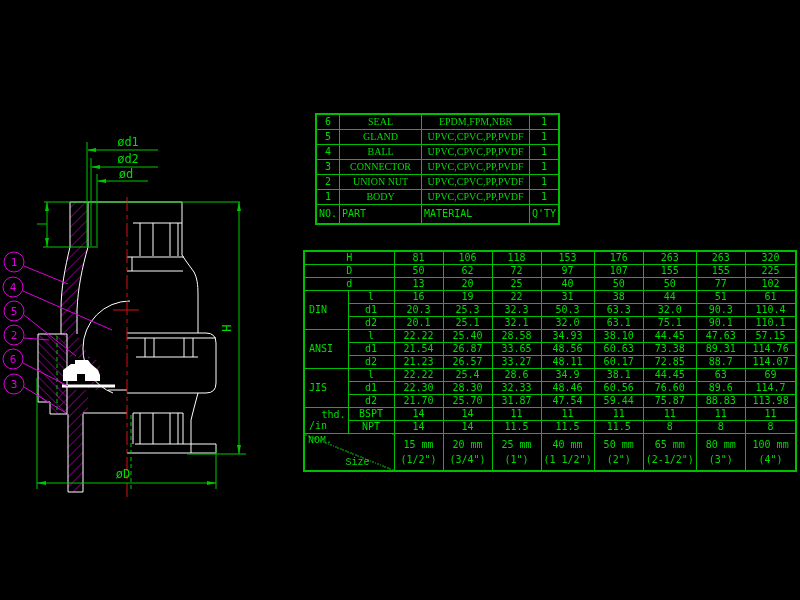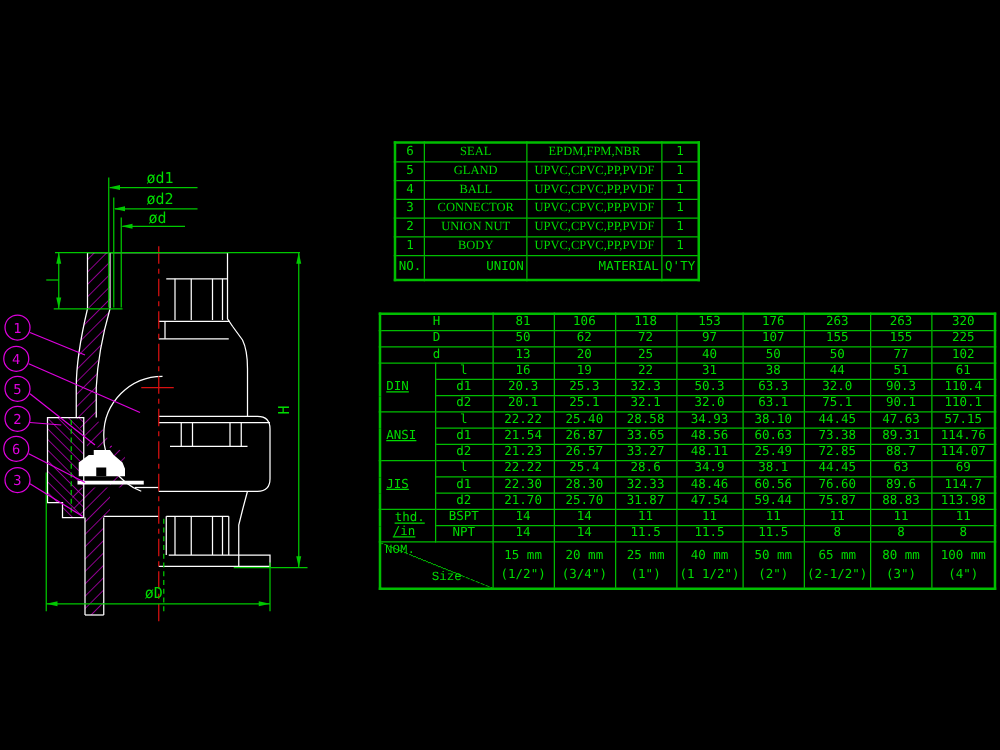--- a/index.html
+++ b/index.html
@@ -5,27 +5,27 @@
   html,body{margin:0;padding:0;background:#000;}
   #canvas{position:relative;width:800px;height:600px;background:#000;overflow:hidden;
           font-family:"DejaVu Sans Mono", monospace;}
   table{border-collapse:collapse;table-layout:fixed;background:#000;}
   td{border:1px solid #00BE00;color:#00DC00;font-size:10px;line-height:1.05;
      padding:0 2px;text-align:center;vertical-align:middle;overflow:hidden;white-space:nowrap;}
   
   #parts-table{position:absolute;left:315px;top:113px;border:2px solid #00BE00;}
   #parts-table td{height:14px;}
   #parts-table td.part,#parts-table td.mat{text-align:center;font-family:Liberation Serif, serif;}
-  #parts-table tr.ph td{height:18px;text-align:right;}
+  #parts-table tr.ph td{height:18px;text-align:left;}
   
   #dims-table{position:absolute;left:303px;top:250px;border:2px solid #00BE00;}
   #dims-table td{height:12px;}
-  #dims-table td.grp{text-align:left;padding-left:4px;text-decoration:underline;}
-  #dims-table td.thd div.t1{text-align:center;padding-left:1px;}
-  #dims-table td.thd div.t2{text-align:center;padding-right:8px;}
+  #dims-table td.grp{text-align:left;padding-left:4px;}
+  #dims-table td.thd div.t1{text-align:right;padding-left:1px;}
+  #dims-table td.thd div.t2{text-align:left;padding-right:8px;}
   #dims-table tr.nomr td{height:36px;}
   #dims-table td.corner{position:relative;
      background:linear-gradient(to top right,transparent 49.5%,#00BE00 49.5%,#00BE00 50.5%,transparent 50.5%);font-family:Liberation Mono, monospace;}
   #dims-table td.corner .nomlbl{position:absolute;top:2px;left:3px;}
   #dims-table td.corner .sizelbl{position:absolute;bottom:2px;right:24px;}
   #dims-table td.nomcell div{line-height:1.5;}
   
   #drawing{position:absolute;left:0;top:0;}
   .w{stroke:#FFFFFF;fill:none;stroke-width:1;}
   .g{stroke:#00C800;fill:none;stroke-width:1;}
@@ -209,21 +209,21 @@
           <td>1</td>
         </tr>
         <tr>
           <td>1</td>
           <td class="part">BODY</td>
           <td class="mat">UPVC,CPVC,PP,PVDF</td>
           <td>1</td>
         </tr>
         <tr class="ph">
           <td>NO.</td>
-          <td>UNION</td>
+          <td>PART</td>
           <td>MATERIAL</td>
           <td>Q'TY</td>
         </tr>
       </tbody>
   </table>
 
   <table id="dims-table">
     <colgroup>
       <col style="width:44px">
         <col style="width:46px">
@@ -326,21 +326,21 @@
           <td class="val">73.38</td>
           <td class="val">89.31</td>
           <td class="val">114.76</td>
         </tr>
         <tr>
           <td class="sub">d2</td>
           <td class="val">21.23</td>
           <td class="val">26.57</td>
           <td class="val">33.27</td>
           <td class="val">48.11</td>
-          <td class="val">25.49</td>
+          <td class="val">60.17</td>
           <td class="val">72.85</td>
           <td class="val">88.7</td>
           <td class="val">114.07</td>
         </tr>
         <tr>
           <td class="grp" rowspan="3">JIS</td>
           <td class="sub">l</td>
           <td class="val">22.22</td>
           <td class="val">25.4</td>
           <td class="val">28.6</td>

